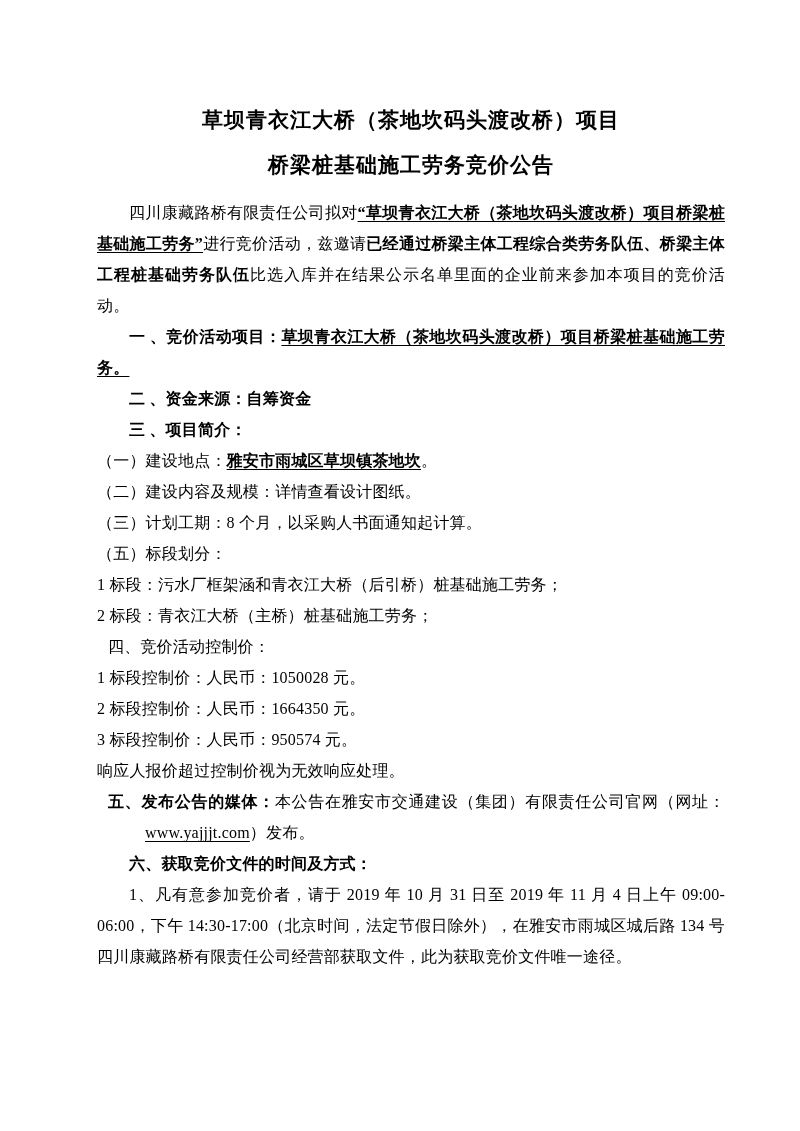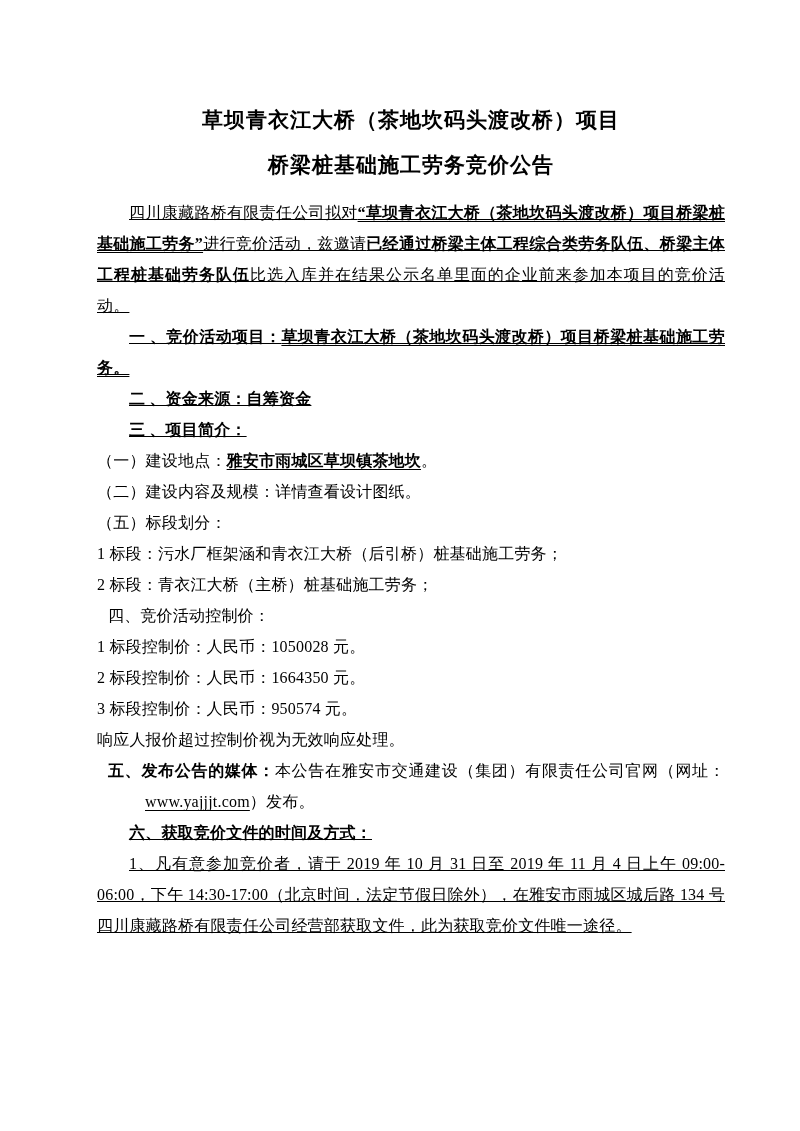--- a/index.html
+++ b/index.html
@@ -23,21 +23,21 @@
     letter-spacing:1px;
   }
   .body-text{margin-top:9px;}
   .body-text p{
     margin:0;
     font-size:16px;
     line-height:31px;
     text-align:justify;
     letter-spacing:0.2px;
   }
-  .ind2{text-indent:32px;text-decoration:underline;}
+  .ind2{text-indent:32px;}
   .inds{text-indent:11px;}
   .b{font-weight:bold;}
   .u{text-decoration:underline;text-underline-offset:3px;}
   .url{text-decoration:underline;text-underline-offset:3px;font-family:"Liberation Serif","DejaVu Serif",serif;color:#000;margin-left:48px;}
 </style>
 </head>
 <body>
 
 <div class="page">
   <div class="content">
@@ -52,20 +52,21 @@
       <p class="ind2"><span class="b">一 、竞价活动项目：</span><span class="b u">草坝青衣江大桥（茶地坎码头渡改桥）项目桥梁桩基础施工劳务。</span></p>
 
       <p class="ind2 b">二 、资金来源：自筹资金</p>
 
       <p class="ind2 b">三 、项目简介：</p>
 
       <p><span>（一）建设地点：</span><span class="b u">雅安市雨城区草坝镇茶地坎</span><span>。</span></p>
 
       <p>（二）建设内容及规模：详情查看设计图纸。</p>
 
+      <p>（三）计划工期：8 个月，以采购人书面通知起计算。</p>
 
 
       <p>（五）标段划分：</p>
 
       <p>1 标段：污水厂框架涵和青衣江大桥（后引桥）桩基础施工劳务；</p>
       <p>2 标段：青衣江大桥（主桥）桩基础施工劳务；</p>
 
       <p class="inds">四、竞价活动控制价：</p>
 
       <p>1 标段控制价：人民币：1050028 元。</p>

